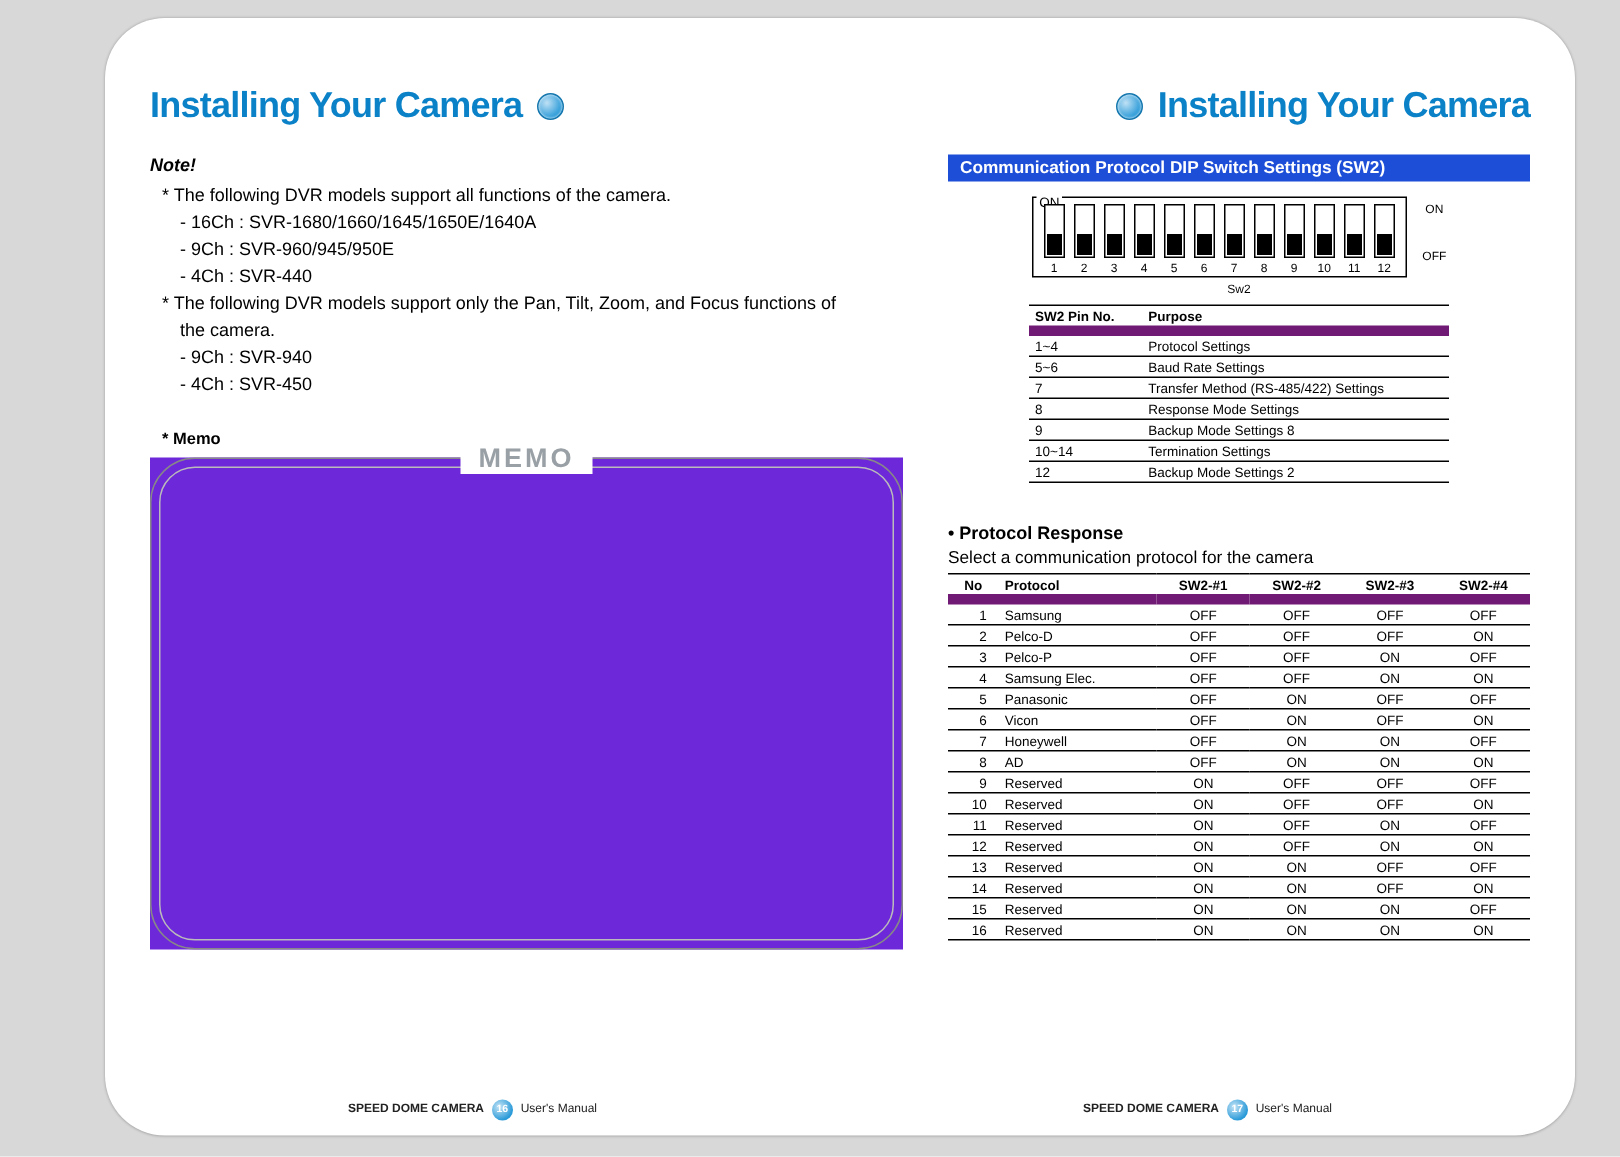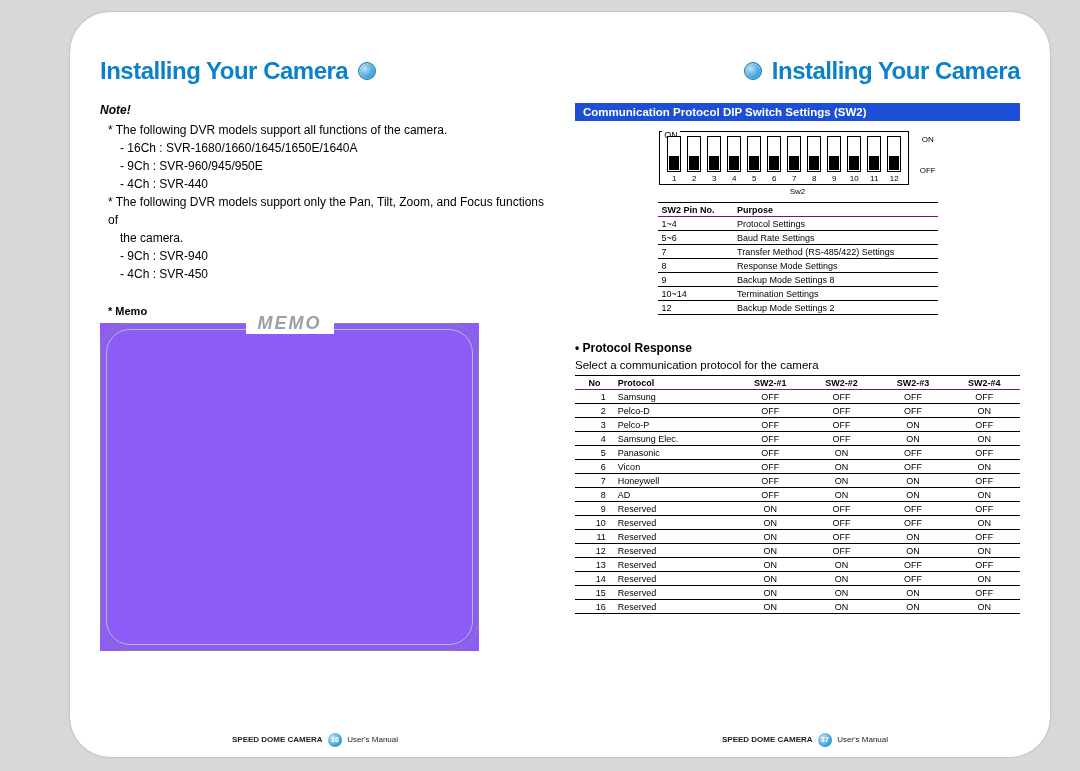--- a/index.html
+++ b/index.html
@@ -63,24 +63,23 @@
     margin-left: 8px;
   }
   .body-text .indent { padding-left: 12px; }
   .memo-label {
     font-weight: bold;
     font-size: 11px;
     margin: 22px 0 6px 8px;
   }
   .memo-box {
     position: relative;
-    width: 379px;
+    width: 502px;
     height: 328px;
-    background: #8b5cf6;
-    font-style: italic;
+    background: #6d28d9;
   }
   .memo-out {
     position: absolute; inset: 0;
     border: 1px solid #888;
     border-radius: 30px;
   }
   .memo-in {
     position: absolute; inset: 6px;
     border: 1px solid #bbb;
     border-radius: 24px;
@@ -154,21 +153,21 @@
     width: 100%;
     font-size: 9px;
   }
   td, th {
     border-bottom: 1px solid #000;
     padding: 1.5px 4px;
     text-align: left;
   }
   thead th {
     border-top: 1px solid #000;
-    border-bottom: 1px solid #701a75;
+    border-bottom: 7px solid #701a75;
     background: #fff;
     font-weight: bold;
   }
   .sw2-tbl { width: 280px; margin: 0 auto 26px; }
   .proto-head {
     font-size: 12px;
     font-weight: bold;
     margin-bottom: 4px;
   }
   .proto-desc {

